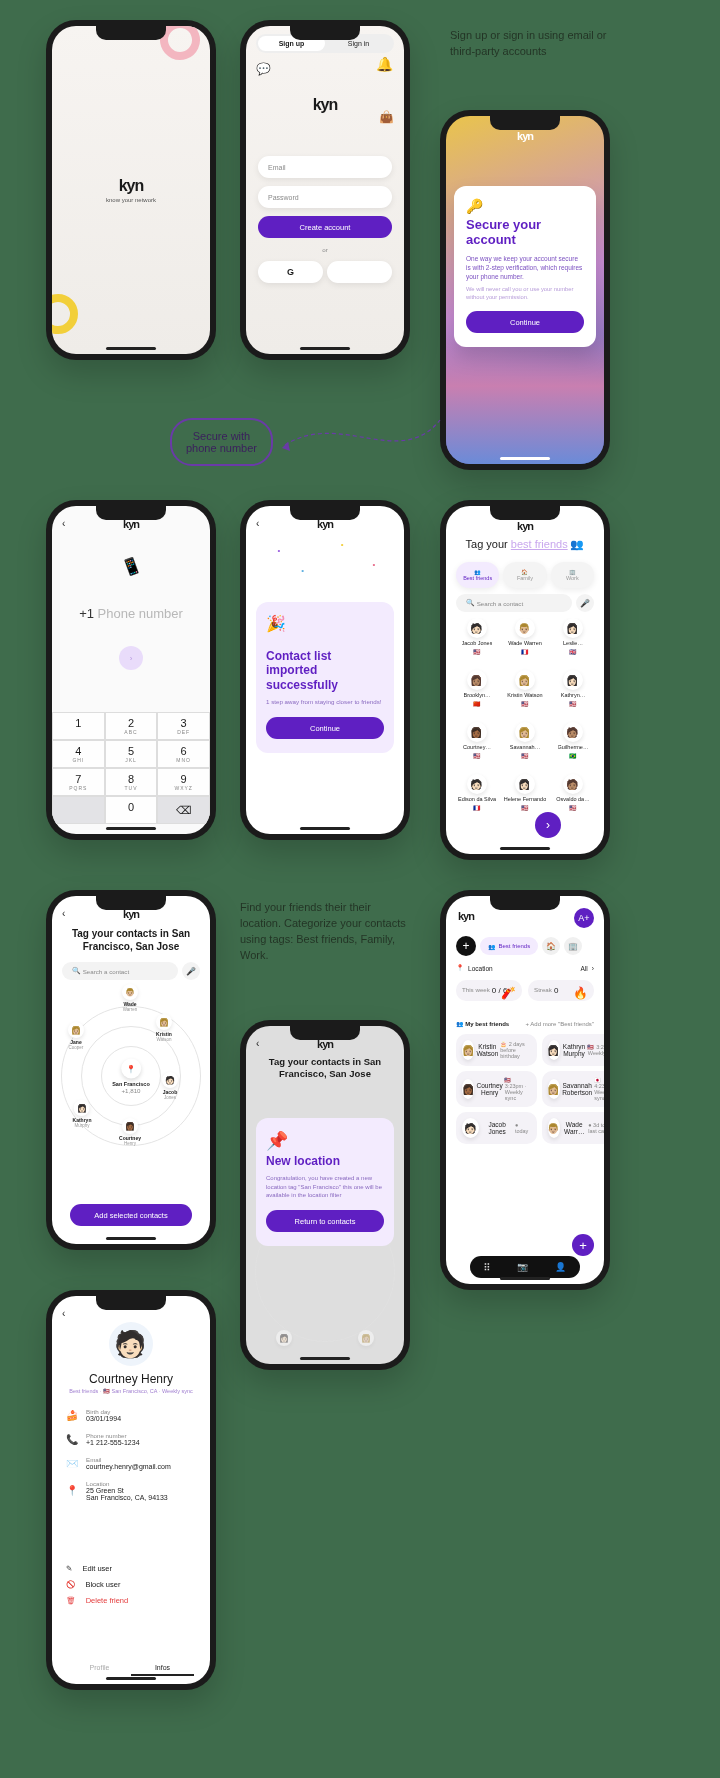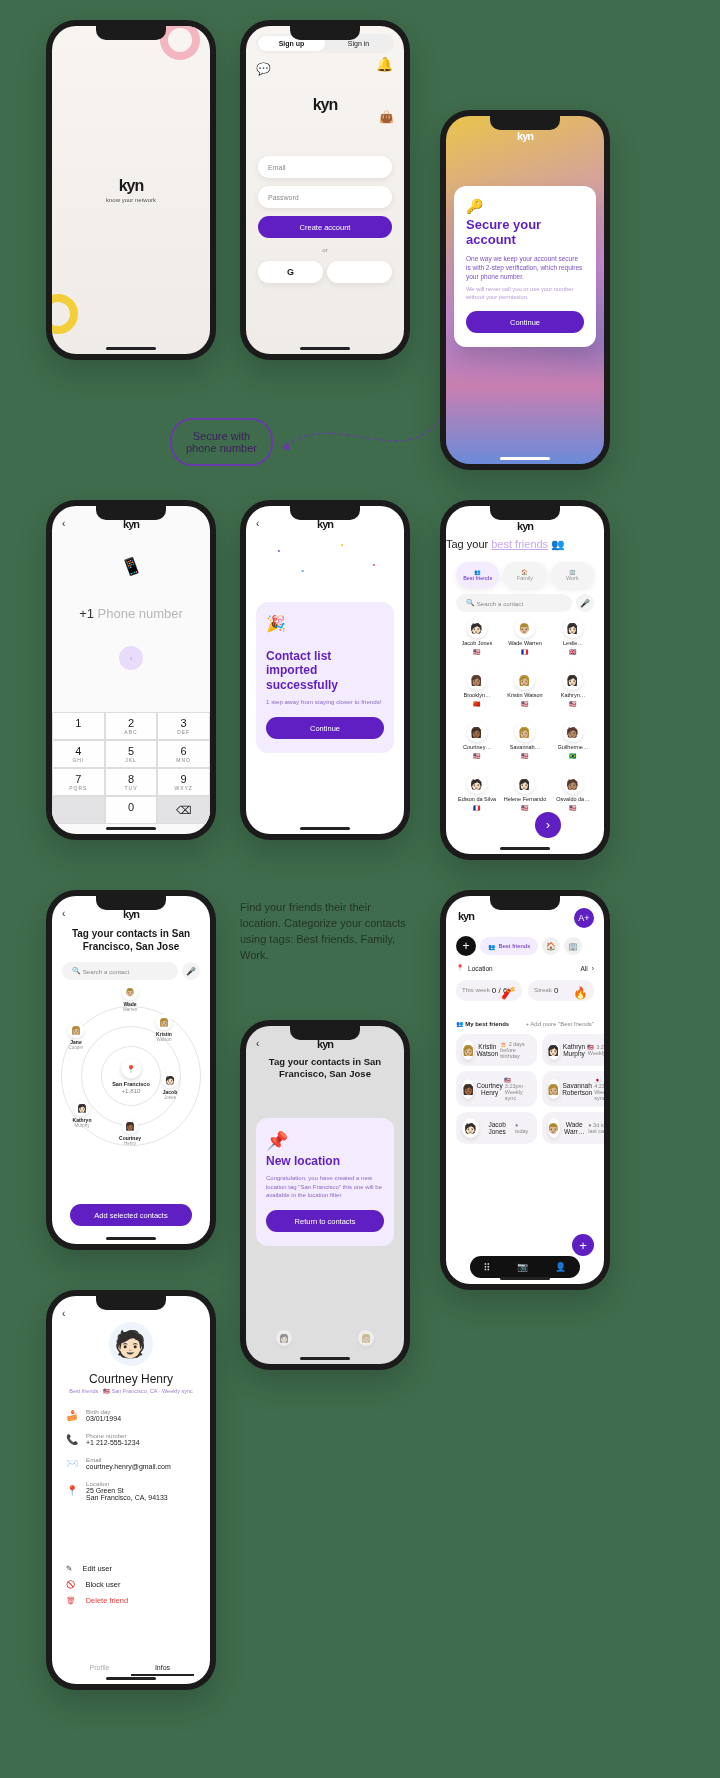--- a/index.html
+++ b/index.html
@@ -139,20 +139,21 @@
             </div>
           <div class="chip grow">
               <span style="font-size:10px;"></span>
             </div>
         </div>
       </div>
       <div class="homebar"></div>
     </div>
   </div>
 
+  <div class="caption" style="left:440px;top:8px;width:170px;">Sign up or sign in using email or third-party accounts</div>
 
   <div class="phone lg" style="left:430px;top:90px;">
     <div class="notch"></div>
     <div class="screen" style="background:linear-gradient(160deg,#e9c44c 0%,#c78bd1 50%,#4a5fb0 100%);">
       <div class="logo sm" style="position:absolute;top:14px;left:50%;transform:translateX(-50%);color:#fff;">kyn</div>
 
       <div style="position:absolute;bottom:0;left:0;right:0;height:130px;background:linear-gradient(180deg,transparent,#c97fb0 40%,#6b8bd8);"></div>
       <div class="sheet" style="top:70px;">
         <div style="font-size:14px;margin-bottom:4px;">🔑</div>
         <div class="heading" style="font-size:13px;color:var(--purple);line-height:1.15;">Secure your account</div>
@@ -253,21 +254,21 @@
         <div class="btn" style="margin-top:12px;">Continue</div>
       </div>
       <div class="homebar"></div>
     </div>
   </div>
 
   <div class="phone lg" style="left:430px;top:480px;">
     <div class="notch"></div>
     <div class="screen">
       <div class="logo sm" style="position:absolute;top:14px;left:50%;transform:translateX(-50%);">kyn</div>
-      <div style="position:absolute;top:32px;left:0;right:0;text-align:left;font-size:11px;">
+      <div style="position:absolute;top:32px;left:0;right:0;text-align:center;font-size:11px;">
         <span>Tag your </span><span style="color:#c9a8ee;text-decoration:underline;">best friends</span> <span>👥</span>
       </div>
       <div style="position:absolute;top:56px;left:10px;right:10px;display:flex;gap:4px;">
         <div class="chip grow" style="background:var(--lilac2);height:26px;flex-direction:column;font-size:5.5px;color:var(--purple);">
             <span>👥</span>
             <span>Best friends</span>
           </div>
         <div class="chip grow" style="background:#f4f4f4;height:26px;flex-direction:column;font-size:5.5px;color:#999;">
             <span>🏠</span>
             <span>Family</span>

